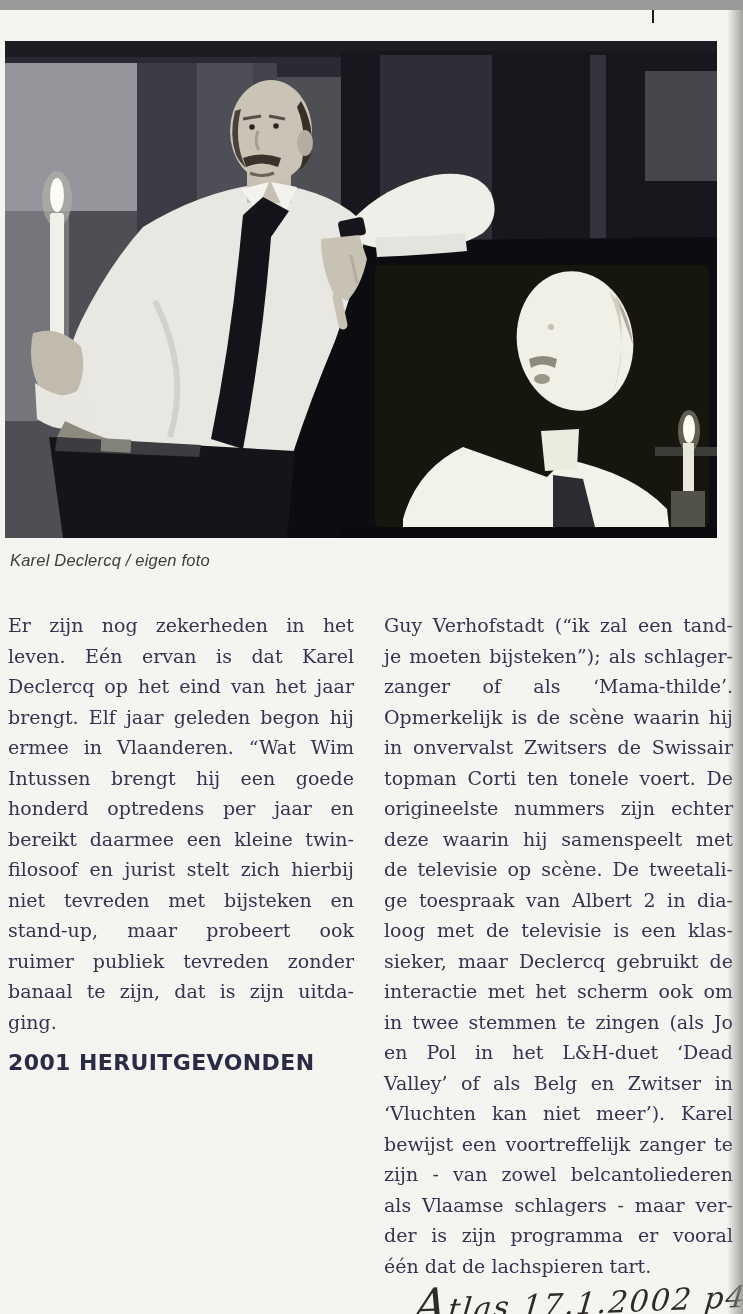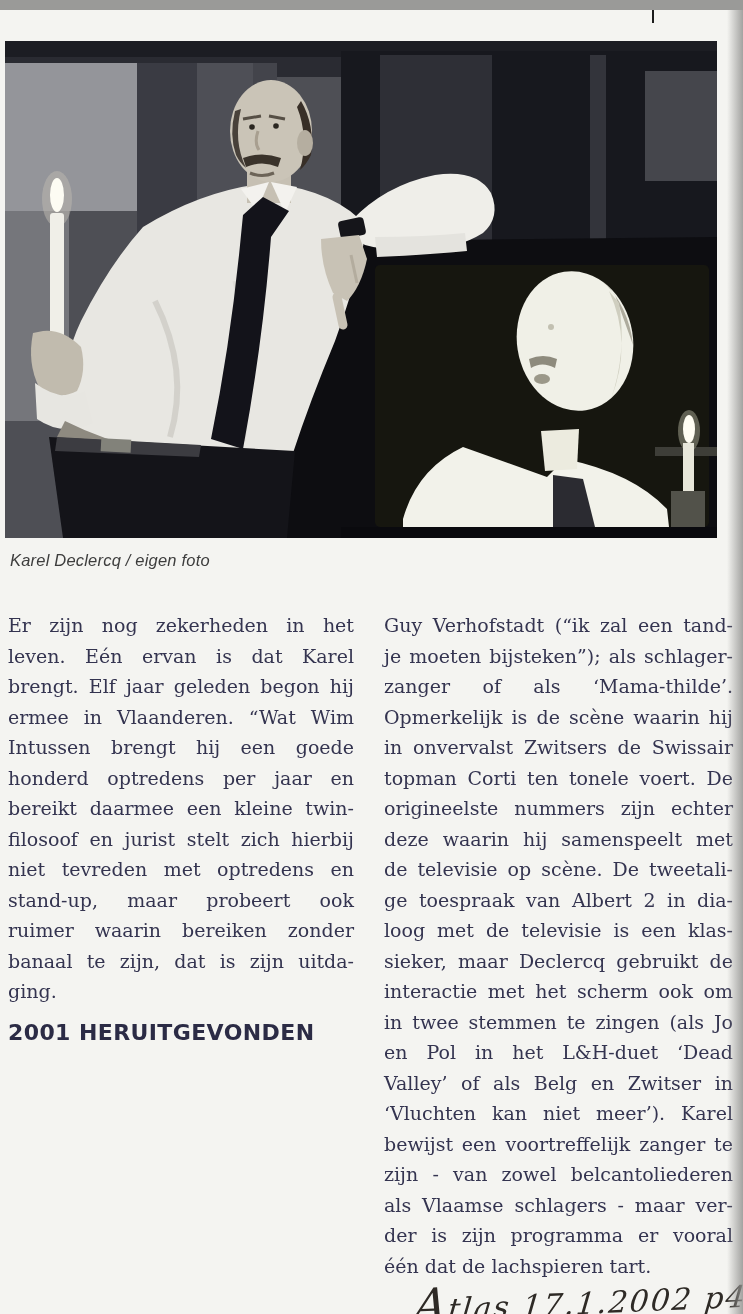--- a/index.html
+++ b/index.html
@@ -141,29 +141,30 @@
     </svg>
   </figure>
 
   <div class="caption">Karel Declercq / eigen foto</div>
 
   <div class="columns">
     <div class="col-left">
       <div class="para intro">
           <div class="jline">Er zijn nog zekerheden in het</div>
           <div class="jline">leven. Eén ervan is dat Karel</div>
+          <div class="jline">Declercq op het eind van het jaar</div>
           <div class="jline">brengt. Elf jaar geleden begon hij</div>
           <div class="jline">ermee in Vlaanderen. “Wat Wim</div>
           <div class="jline">Intussen brengt hij een goede</div>
           <div class="jline">honderd optredens per jaar en</div>
           <div class="jline">bereikt daarmee een kleine twin-</div>
           <div class="jline">filosoof en jurist stelt zich hierbij</div>
-          <div class="jline">niet tevreden met optredens en</div>
+          <div class="jline">niet tevreden met bijsteken en</div>
           <div class="jline">stand-up, maar probeert ook</div>
-          <div class="jline">ruimer waarin bereiken zonder</div>
+          <div class="jline">ruimer publiek tevreden zonder</div>
           <div class="jline">banaal te zijn, dat is zijn uitda-</div>
           <div class="jline last">ging.</div>
         </div>
       <h2 class="heading">2001 HERUITGEVONDEN</h2>
 
     </div>
     <div class="col-right">
       <div class="para">
           <div class="jline">Guy Verhofstadt (“ik zal een tand-</div>
           <div class="jline">je moeten bijsteken”); als schlager-</div>

